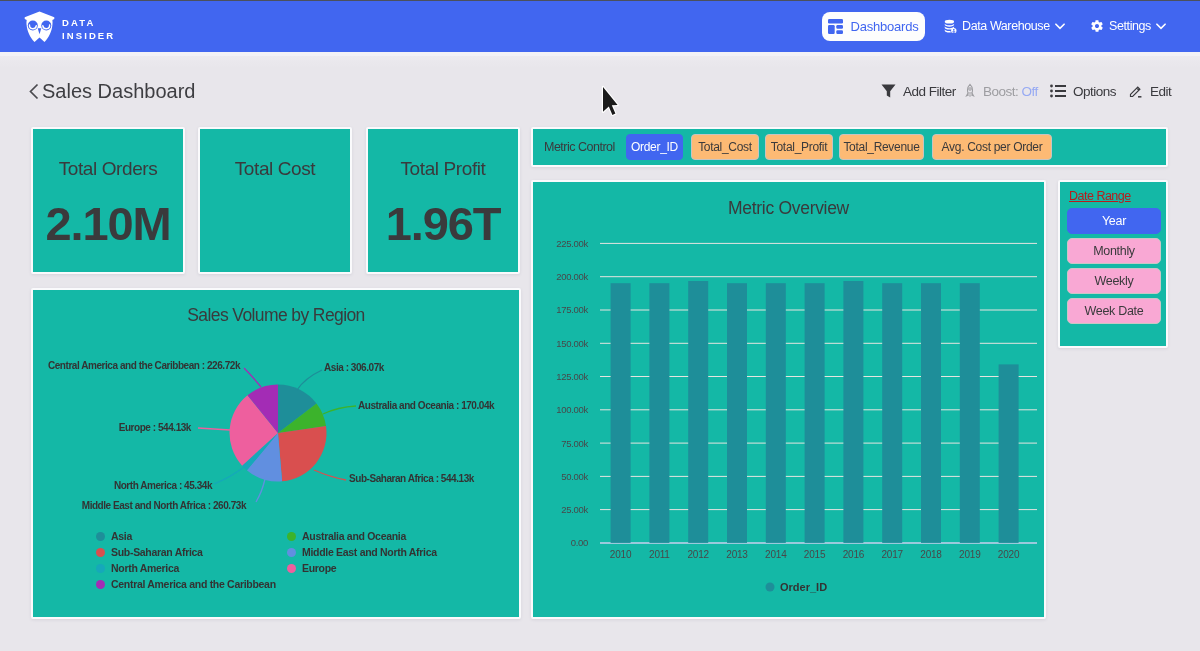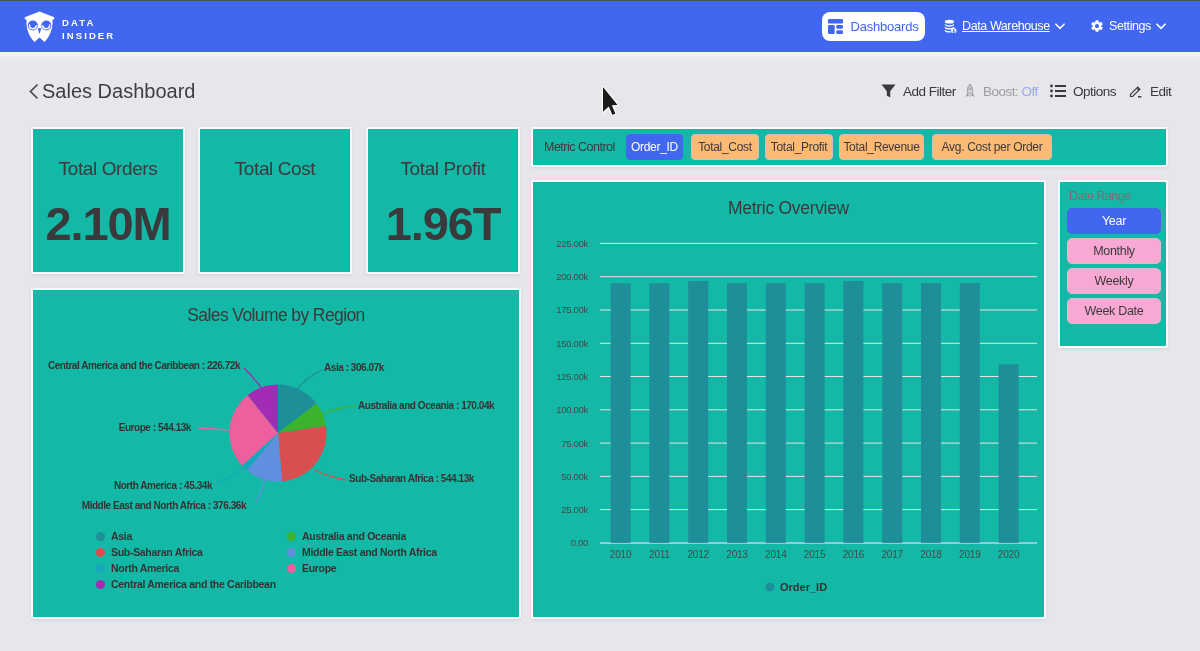--- a/index.html
+++ b/index.html
@@ -53,21 +53,21 @@
       <g fill="#4166f0">
         <rect x="0" y="0" width="15" height="4.4" rx="1.2"></rect>
         <rect x="0" y="6" width="6.7" height="9" rx="1.2"></rect>
         <rect x="8.3" y="6" width="6.7" height="3.7" rx="1.2"></rect>
         <rect x="8.3" y="11.3" width="6.7" height="3.7" rx="1.2"></rect>
       </g>
     </svg>
   <span>Dashboards</span>
 </div>
 
-<div class="navitem" style="left:943px;text-decoration:underline;">
+<div class="navitem" style="left:943px;">
   <svg width="14" height="14" viewBox="0 0 24 24" fill="#fff">
       <ellipse cx="11" cy="4.5" rx="8" ry="3.2"></ellipse>
       <path d="M3 7.5 C3 9.3 6.6 10.7 11 10.7 S19 9.3 19 7.5 V10 C19 11.8 15.4 13.2 11 13.2 S3 11.8 3 10 Z"></path>
       <path d="M3 12.5 C3 14.3 6.6 15.7 11 15.7 S19 14.3 19 12.5 V15 C19 16.8 15.4 18.2 11 18.2 S3 16.8 3 15 Z"></path>
       <path d="M3 17.5 C3 19.3 6.6 20.7 11 20.7 C11.7 20.7 12.4 20.67 13 20.6 C13 20.6 12.6 22.2 13.6 23 C12.8 23.1 11.9 23.2 11 23.2 C6.6 23.2 3 21.8 3 20 Z"></path>
       <circle cx="18.5" cy="20" r="4.6"></circle>
       <circle cx="18.5" cy="18.6" r="1.5" fill="#4166f0"></circle>
       <path d="M18.5 20.8 c-1.5 0-2.8.7-2.9 1.6 .7.8 1.7 1.3 2.9 1.3 s2.2-.5 2.9-1.3 c-.1-.9-1.4-1.6-2.9-1.6z" fill="#4166f0"></path>
     </svg>
   <span>Data Warehouse</span>
@@ -160,21 +160,21 @@
 <path d="M261,387 Q253 377 244 368" stroke="#a32cb5" stroke-width="1.3" fill="none"></path>
 </g>
 </svg>
 
 <div class="plab" style="left:324px; top:362px;">Asia : 306.07k</div>
 <div class="plab" style="left:358px; top:400px;">Australia and Oceania : 170.04k</div>
 <div class="plab" style="left:349px; top:473px;">Sub-Saharan Africa : 544.13k</div>
 <div class="plab r" style="left:40px; top:360px; width:200px;">Central America and the Caribbean : 226.72k</div>
 <div class="plab r" style="left:40px; top:422px; width:151px;">Europe : 544.13k</div>
 <div class="plab r" style="left:40px; top:480px; width:172px;">North America : 45.34k</div>
-<div class="plab r" style="left:40px; top:500px; width:206px;">Middle East and North Africa : 376.36k</div>
+<div class="plab r" style="left:40px; top:500px; width:206px;">Middle East and North Africa : 260.73k</div>
 
 <div class="leg" style="left:96px; top:530px;"><span class="dot" style="background:#1e8e99;"></span>Asia</div>
 <div class="leg" style="left:96px; top:546px;"><span class="dot" style="background:#d94f4f;"></span>Sub-Saharan Africa</div>
 <div class="leg" style="left:96px; top:562px;"><span class="dot" style="background:#16a8ba;"></span>North America</div>
 <div class="leg" style="left:96px; top:578px;"><span class="dot" style="background:#a32cb5;"></span>Central America and the Caribbean</div>
 <div class="leg" style="left:287px; top:530px;"><span class="dot" style="background:#3cb32c;"></span>Australia and Oceania</div>
 <div class="leg" style="left:287px; top:546px;"><span class="dot" style="background:#618fe0;"></span>Middle East and North Africa</div>
 <div class="leg" style="left:287px; top:562px;"><span class="dot" style="background:#ee5f9e;"></span>Europe</div>
 
 <div class="card" style="left:531px; top:127px; width:637px; height:40px;"></div>
@@ -243,21 +243,21 @@
     <text x="931.0" y="558">2018</text>
     <text x="969.8" y="558">2019</text>
     <text x="1008.6" y="558">2020</text>
   </g>
   <circle cx="770" cy="587" r="4.5" fill="#1e8e99"></circle>
   <text x="780" y="591" font-size="11" font-weight="bold" fill="#333" font-family="Liberation Sans, sans-serif">Order_ID</text>
 </g>
 </svg>
 
 <div class="card" style="left:1058px; top:180px; width:110px; height:168px;"></div>
-<div class="abs" style="left:1069px; top:189px; font-size:12.5px; letter-spacing:-0.5px; color:#737373;">Date Range</div>
+<div class="abs" style="left:1069px; top:189px; font-size:12.5px; letter-spacing:-0.5px; color:#b91c1c;text-decoration:underline;">Date Range</div>
 <div class="dbtn sel" style="top:208px;">Year</div>
 <div class="dbtn" style="top:238px;">Monthly</div>
 <div class="dbtn" style="top:268px;">Weekly</div>
 <div class="dbtn" style="top:298px;">Week Date</div>
 
 <svg class="abs" style="left:598px; top:82px;" width="26" height="42" viewBox="0 0 26 42">
   <path d="M5 5 L5 29.8 L10.8 24.4 L14.4 32.9 L17.4 31.6 L13.8 23.3 L19.6 23 Z" fill="#1b1b1b" stroke="#fff" stroke-width="2.3" stroke-linejoin="round" paint-order="stroke"></path>
 </svg>
 
 </body></html>

